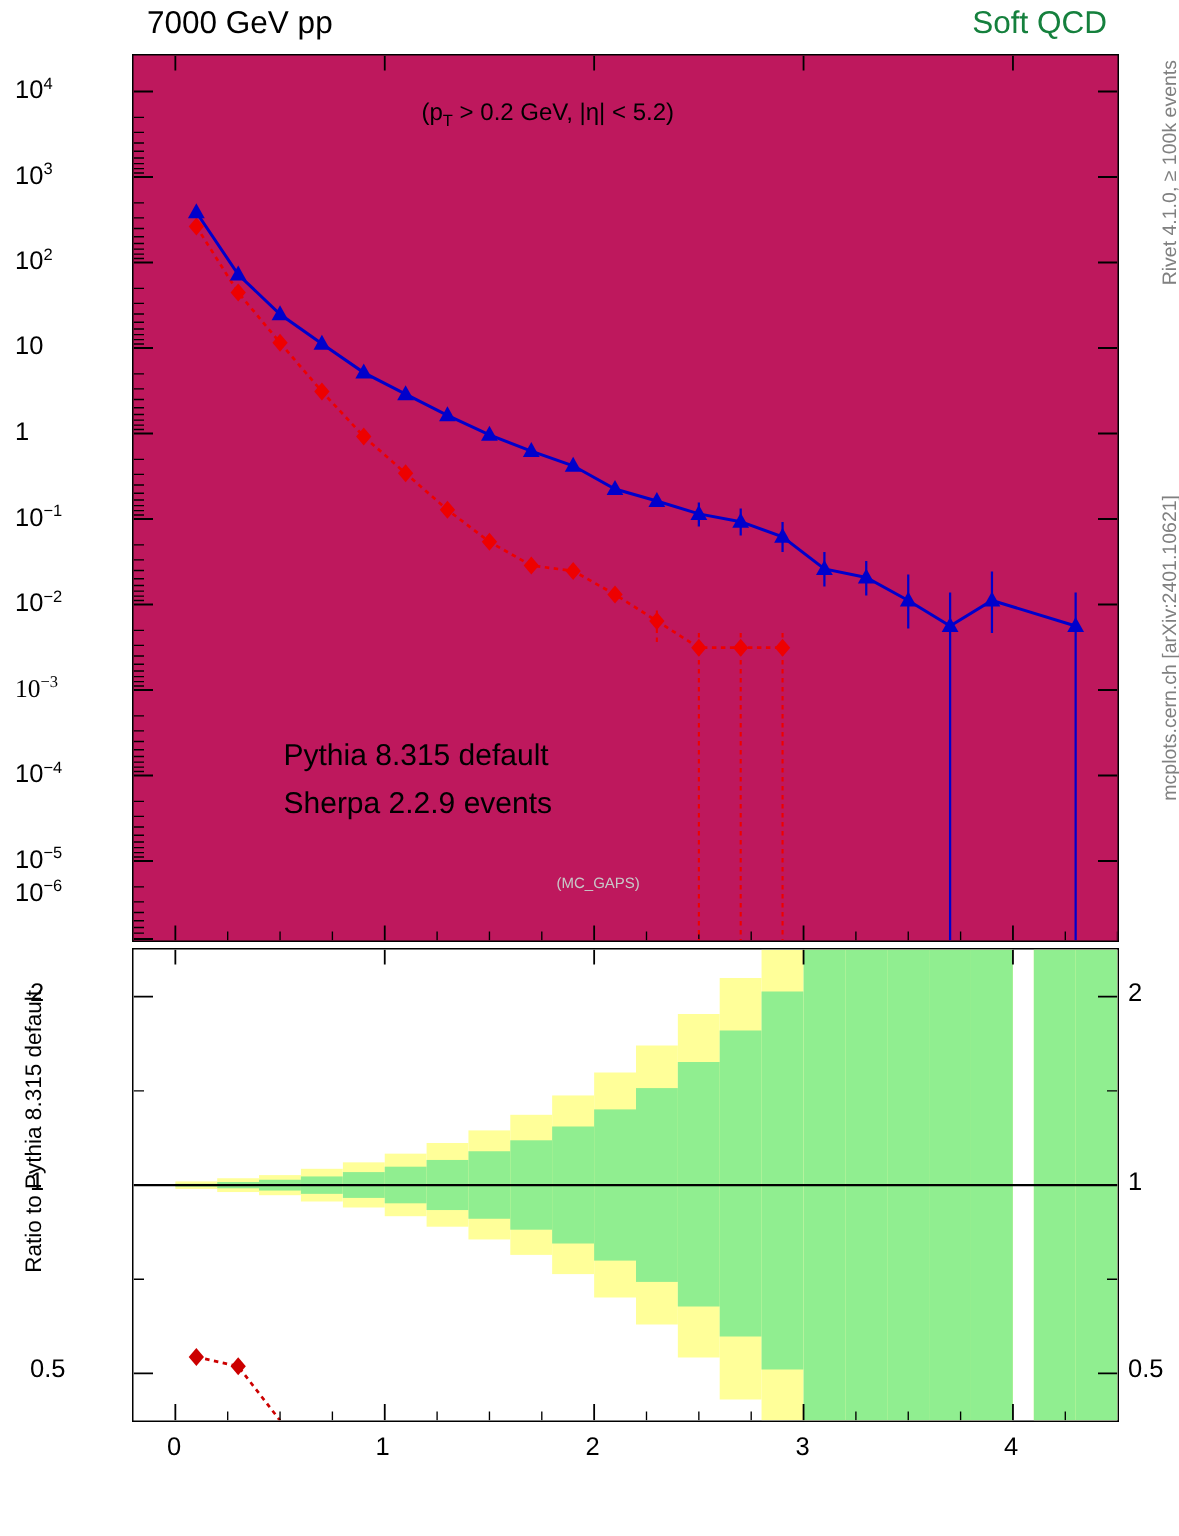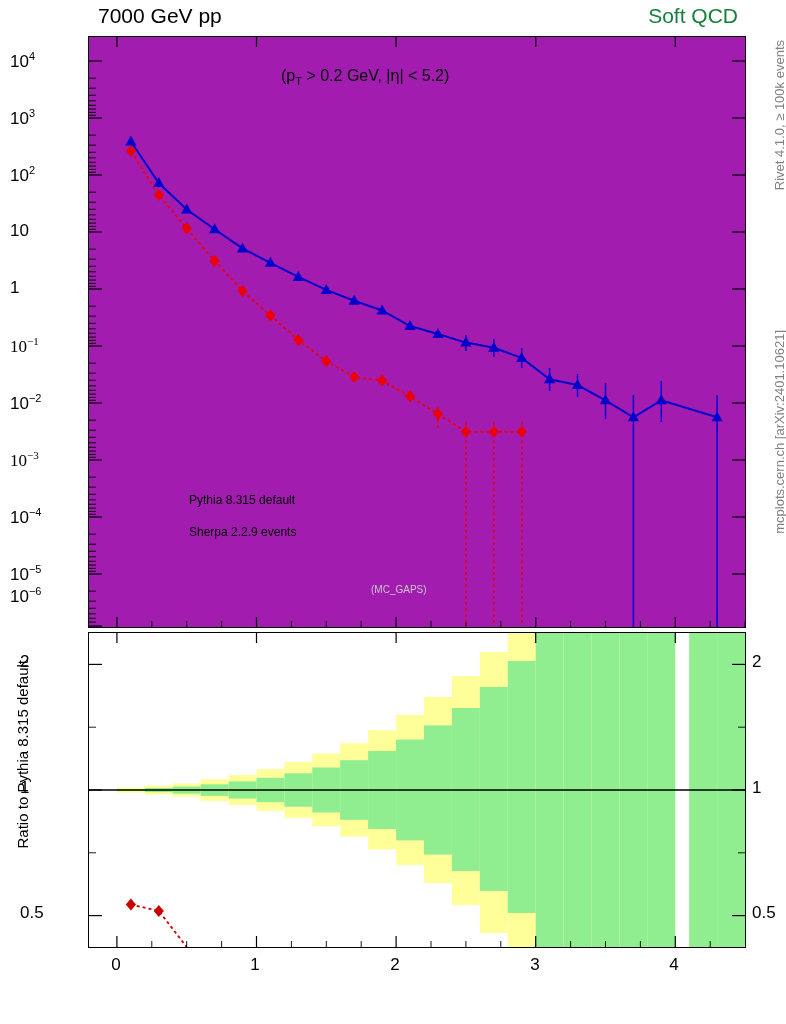--- a/index.html
+++ b/index.html
@@ -46,21 +46,21 @@
 
   
   #main-frame {
     left: 88px;
     top: 36px;
     width: 658px;
     height: 592px;
     border: 1.5px solid #000;
     box-sizing: border-box;
     overflow: hidden;
-    background: #a21caf;
+    background: #be185d;
   }
   #ratio-frame {
     left: 88px;
     top: 632px;
     width: 658px;
     height: 316px;
     border: 1.5px solid #000;
     box-sizing: border-box;
     overflow: hidden;
     background: #fff;
@@ -111,21 +111,21 @@
   }
   .leg-row {
     position: relative;
     height: 32px;
   }
   .leg-label {
     position: absolute;
     left: 80px;
     top: 4px;
     white-space: nowrap;
-    font-size: 12px;
+    font-size: 20px;
   }
   .leg-line {
     position: absolute;
     left: 0px;
     top: 14px;
     width: 68px;
     height: 0;
   }
 
   
@@ -403,21 +403,21 @@
         <span class="leg-label">Sherpa 2.2.9 events</span>
       </div>
     </div>
   </div>
 
   <div class="ylab" style="left:10px; top:50px; width:70px;">10<sup>4</sup></div>
   <div class="ylab" style="left:10px; top:107px; width:70px;">10<sup>3</sup></div>
   <div class="ylab" style="left:10px; top:164px; width:70px;">10<sup>2</sup></div>
   <div class="ylab" style="left:10px; top:221px; width:70px;">10</div>
   <div class="ylab" style="left:10px; top:278px; width:70px;">1</div>
-  <div class="ylab" style="left:10px; top:335px; width:70px;font-family:Liberation Serif, serif;">10<sup>−1</sup></div>
+  <div class="ylab" style="left:10px; top:335px; width:70px;">10<sup>−1</sup></div>
   <div class="ylab" style="left:10px; top:392px; width:70px;">10<sup>−2</sup></div>
   <div class="ylab" style="left:10px; top:449px; width:70px;font-family:Liberation Serif, serif;">10<sup>−3</sup></div>
   <div class="ylab" style="left:10px; top:506px; width:70px;">10<sup>−4</sup></div>
   <div class="ylab" style="left:10px; top:563px; width:70px;">10<sup>−5</sup></div>
   <div class="ylab" style="left:10px; top:585px; width:70px;">10<sup>−6</sup></div>
 
   <div class="abs" id="ratio-frame">
     <svg width="656" height="314" viewBox="0 0 656 314">
 
       <g fill="#ffff99">

